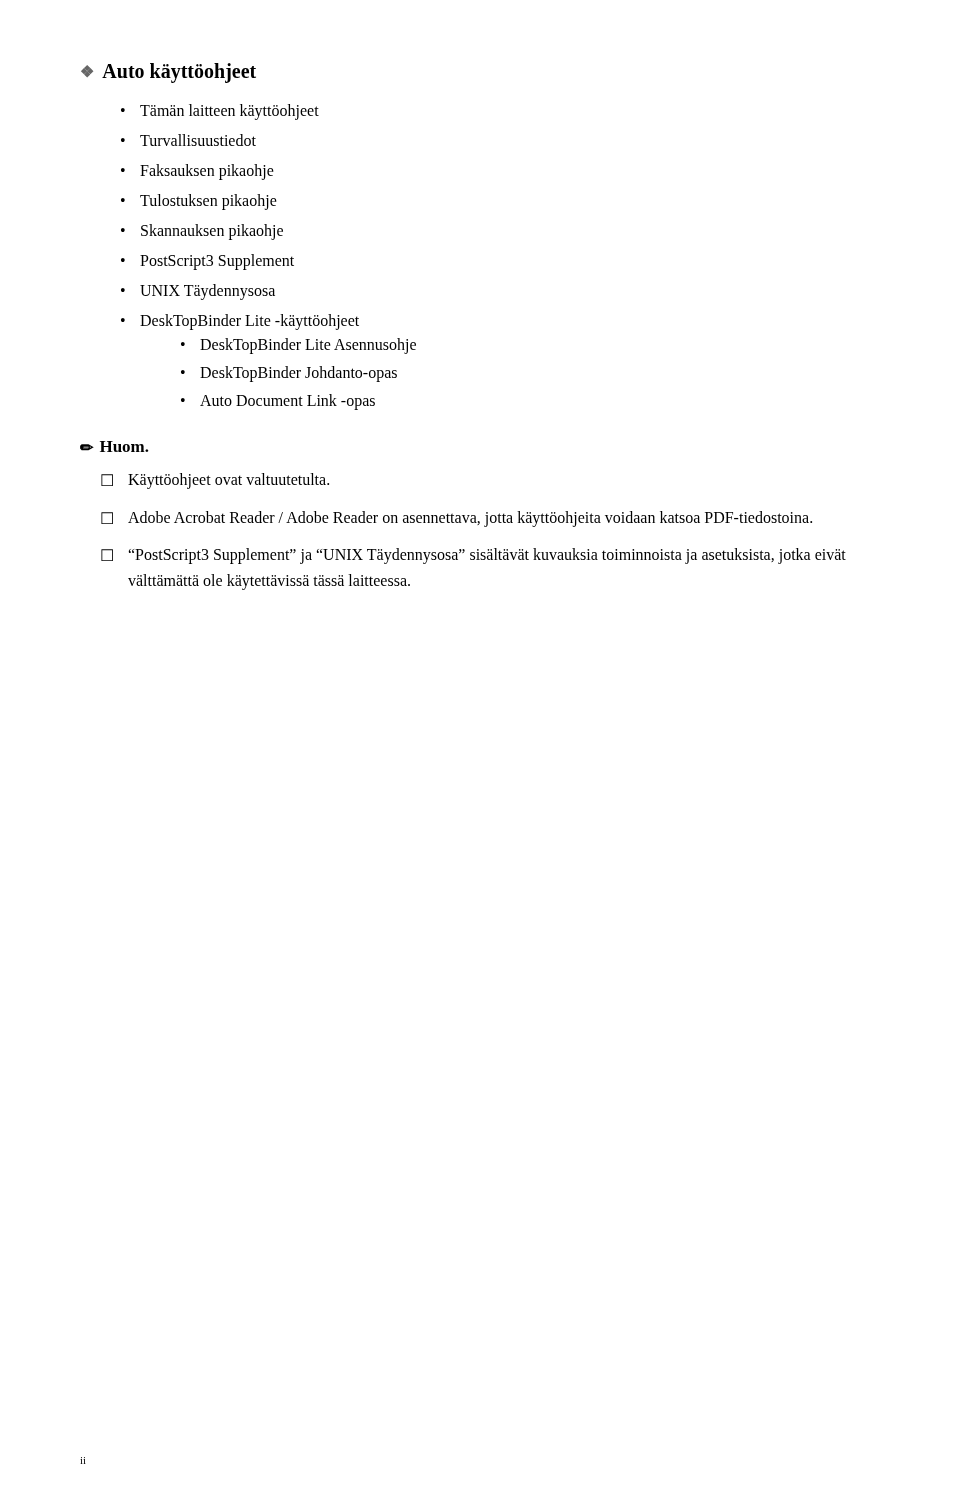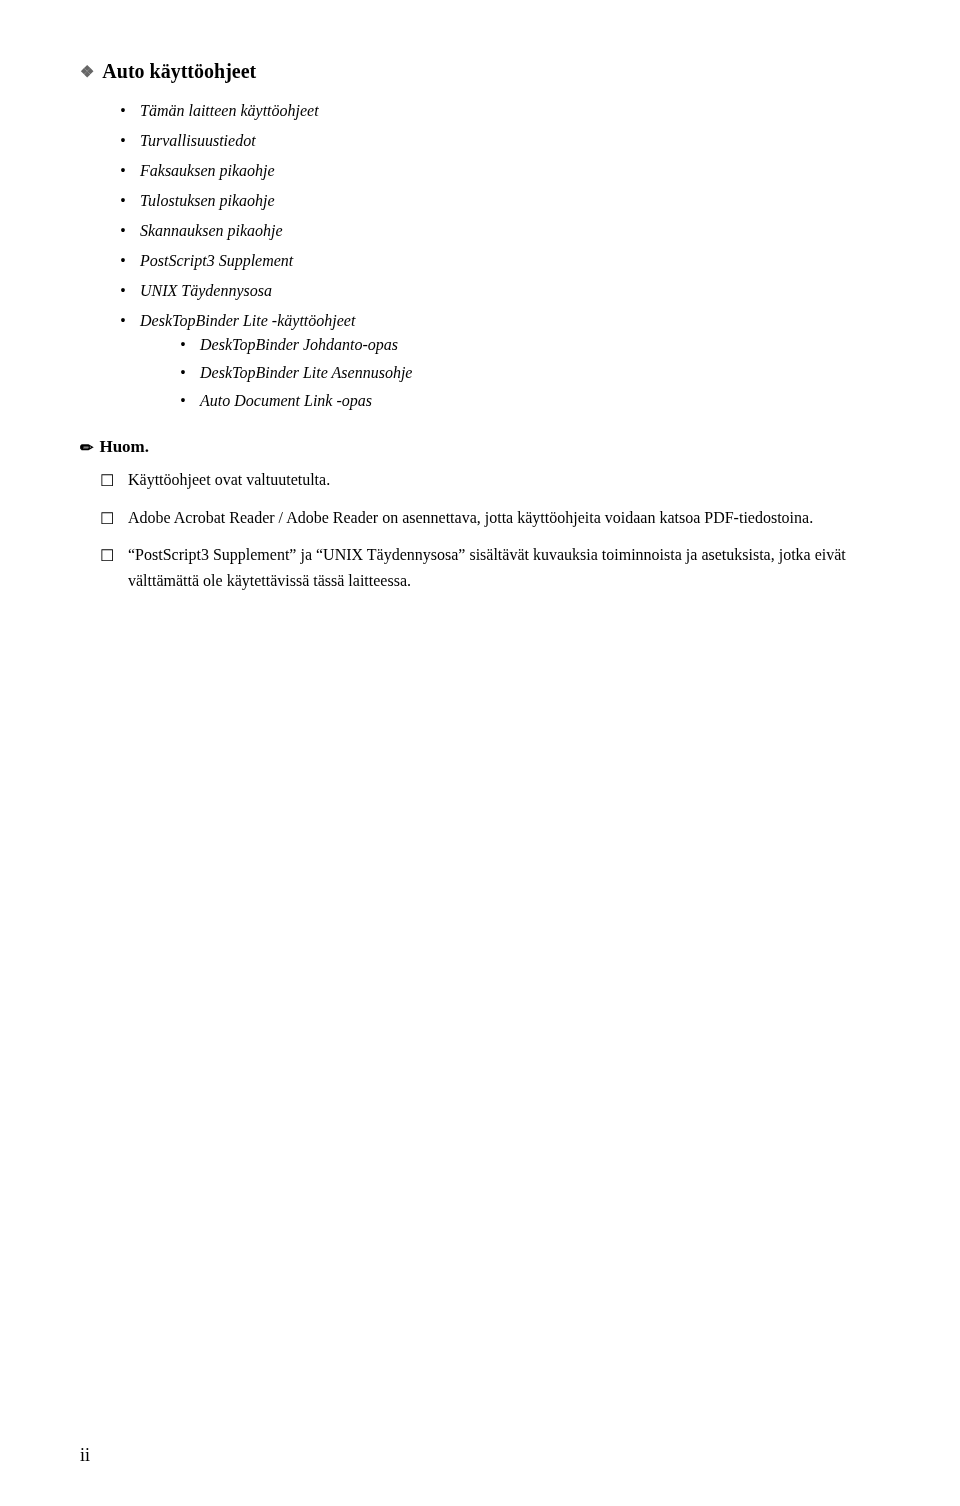--- a/index.html
+++ b/index.html
@@ -38,21 +38,20 @@
       margin-left: 40px;
       margin-bottom: 24px;
     }
 
     .bullet-list li {
       position: relative;
       padding-left: 20px;
       margin-bottom: 6px;
       font-size: 16px;
       line-height: 1.5;
-      font-style: italic;
     }
 
     .bullet-list li::before {
       content: '•';
       position: absolute;
       left: 0;
       top: 0;
     }
 
     .sub-list {
@@ -112,21 +111,21 @@
       position: absolute;
       left: 0;
       top: 1px;
       font-size: 16px;
     }
 
     .page-number {
       position: absolute;
       bottom: 40px;
       left: 80px;
-      font-size: 18px;
+      font-size: 11px;
       color: #000;
     }
   </style>
 </head>
 <body>
 
 <div>
 
   <div class="section-heading">
     <span class="diamond-icon">❖</span>
@@ -136,22 +135,22 @@
   <ul class="bullet-list">
     <li>Tämän laitteen käyttöohjeet</li>
     <li>Turvallisuustiedot</li>
     <li>Faksauksen pikaohje</li>
     <li>Tulostuksen pikaohje</li>
     <li>Skannauksen pikaohje</li>
     <li>PostScript3 Supplement</li>
     <li>UNIX Täydennysosa</li>
     <li>DeskTopBinder Lite -käyttöohjeet
       <ul class="sub-list">
+        <li>DeskTopBinder Lite Asennusohje</li>
         <li>DeskTopBinder Johdanto-opas</li>
-        <li>DeskTopBinder Lite Asennusohje</li>
         <li>Auto Document Link -opas</li>
       </ul>
     </li>
   </ul>
 
   <div class="note-section">
     <div class="note-heading">
       <span class="pencil-icon">✏</span>
       <span>Huom.</span>
     </div>

